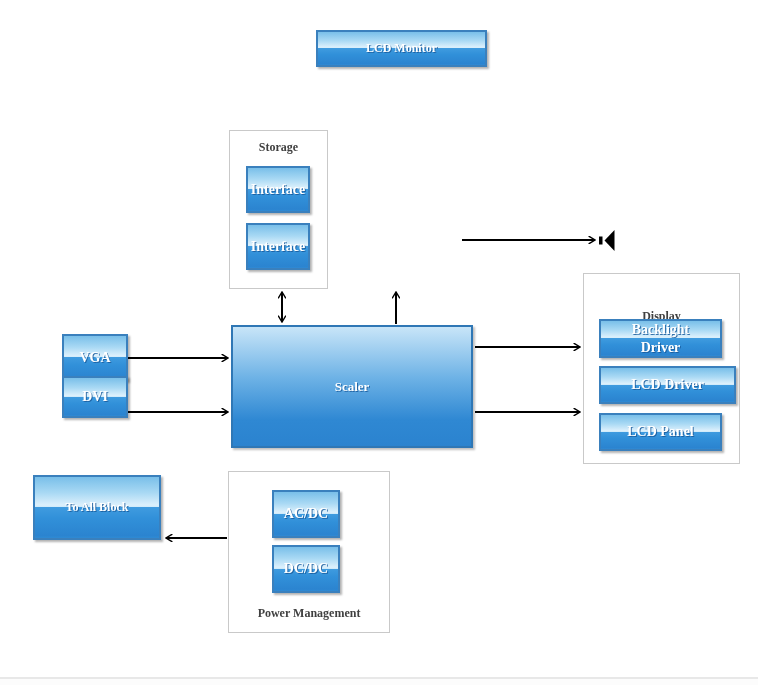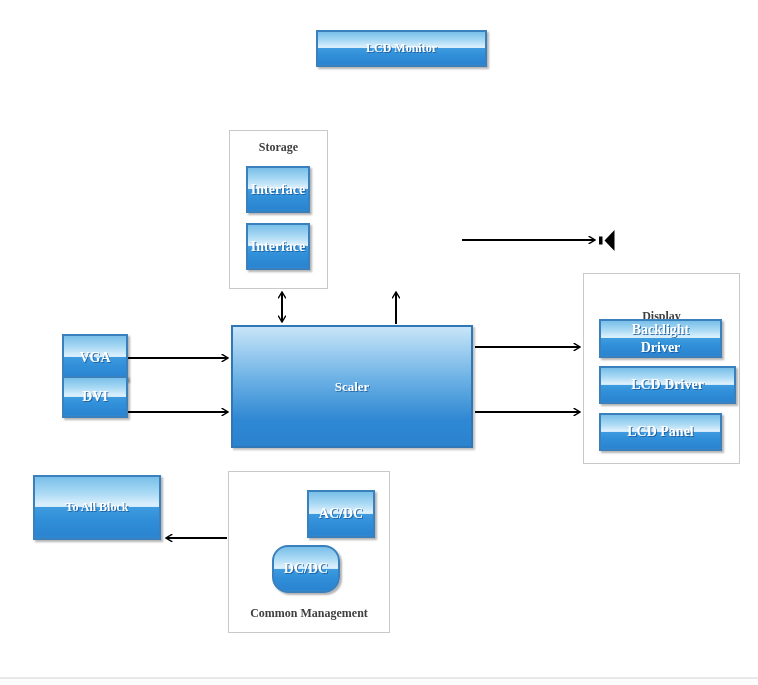--- a/index.html
+++ b/index.html
@@ -112,27 +112,27 @@
 
   <div class="abs smooth" style="left:231px; top:325px; width:242px; height:123px;">
     <span>Scaler</span>
   </div>
 
   <div class="abs glossy big" style="left:33px; top:475px; width:128px; height:65px;">
     <span>To All Block</span>
   </div>
 
   <div class="abs groupbox" style="left:228px; top:471px; width:162px; height:162px;"></div>
-  <div class="abs glossy" style="left:272px; top:490px; width:68px; height:48px;margin-left:35px;">
+  <div class="abs glossy" style="left:272px; top:490px; width:68px; height:48px;">
     <span>AC/DC</span>
   </div>
-  <div class="abs glossy" style="left:272px; top:545px; width:68px; height:48px;border-radius:16px;">
+  <div class="abs glossy" style="left:272px; top:545px; width:68px; height:48px;">
     <span>DC/DC</span>
   </div>
-  <div class="abs grouplabel" style="left:228px; top:606px; width:162px;">Common Management</div>
+  <div class="abs grouplabel" style="left:228px; top:606px; width:162px;">Power Management</div>
 
   <svg id="wires" width="758" height="685" viewBox="0 0 758 685">
     <defs>
       <marker id="ah" viewBox="0 0 12 12" refX="10.5" refY="6" markerWidth="8.5" markerHeight="8.5" orient="auto-start-reverse" markerUnits="userSpaceOnUse">
         <path d="M1.5,0.5 L10.5,6 L1.5,11.5" fill="none" stroke="#000000" stroke-width="2"></path>
       </marker>
     </defs>
     <g stroke="#000000" stroke-width="2">
       <line x1="128" y1="358" x2="228" y2="358" marker-end="url(#ah)"></line>
       <line x1="128" y1="412" x2="228" y2="412" marker-end="url(#ah)"></line>

